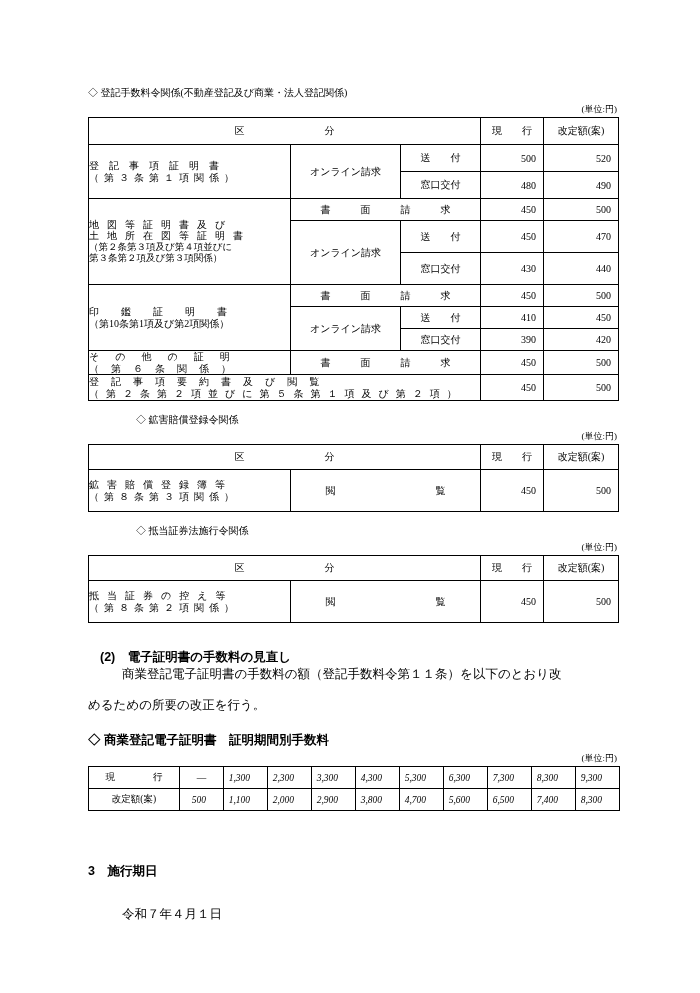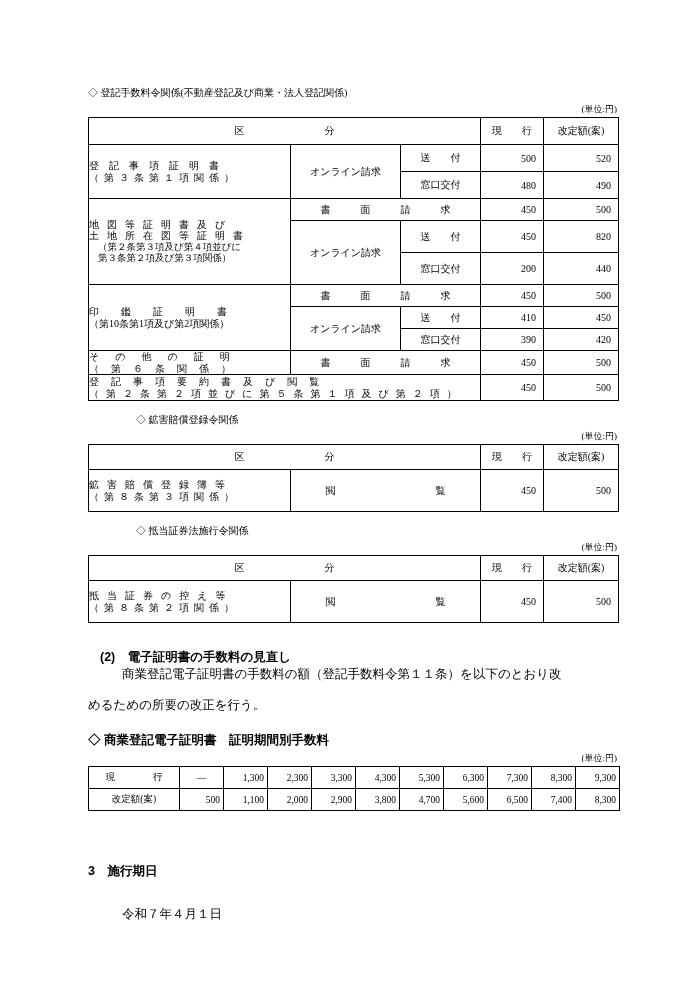--- a/index.html
+++ b/index.html
@@ -7,38 +7,38 @@
        font-family:"Liberation Serif",serif;position:relative;overflow:hidden;}
   .content{position:absolute;left:88px;top:86px;width:530px;}
   .heading{font-size:10px;white-space:nowrap;}
   .unit{font-size:9px;text-align:right;margin:3px 1px 1px 0;}
   table{border-collapse:collapse;table-layout:fixed;width:530px;border-radius:13px;}
   td{border:1px solid #000;font-size:10px;vertical-align:middle;padding:0;overflow:hidden;}
   .ctr{text-align:center;}
   .num{text-align:right;padding-right:7px;}
   .name{}
   .nm{line-height:11.5px;white-space:nowrap;}
-  .sm{font-size:9.5px;margin-left:9px;}
+  .sm{font-size:9.5px;}
   .ls05{letter-spacing:.5em;}
   .ls07{letter-spacing:.7em;}
   .ls08{letter-spacing:.8em;}
   .ls10{letter-spacing:1em;}
   .ls12{letter-spacing:1.2em;}
   .ls16{letter-spacing:1.6em;}
   .ls22{letter-spacing:2.2em;}
   .h2head{margin-top:12px;margin-left:48px;}
   .bold-head{font-family:"Liberation Sans",sans-serif;font-weight:bold;font-size:12.5px;white-space:nowrap;}
   .sec2head{margin-top:26px;margin-left:12px;}
   .para{font-size:12.5px;white-space:nowrap;}
   .para1{margin-left:34px;}
   .para2{margin-top:14px;}
   .sub4{margin-top:18px;}
   .t4{width:531px;}
   .t4 td{font-size:9.5px;height:21px;}
-  .num4{text-align:right;padding-right:3px;}
+  .num4{text-align:right;padding-right:17px;font-style:italic;}
   .sec3{margin-top:52px;}
   .date{font-size:12.5px;margin-top:26px;margin-left:34px;}
 </style>
 </head>
 <body>
 
 <div class="content">
 
   <div class="heading">◇ 登記手数料令関係(不動産登記及び商業・法人登記関係)</div>
   <div class="unit">(単位:円)</div>
@@ -79,25 +79,25 @@
         <div class="nm sm">第３条第２項及び第３項関係）</div>
       </td>
       <td colspan="2" class="ctr">書　　　面　　　請　　　求</td>
       <td class="num">450</td>
       <td class="num">500</td>
     </tr>
     <tr style="height:32px">
       <td rowspan="2" class="ctr">オンライン請求</td>
       <td class="ctr">送　　付</td>
       <td class="num">450</td>
-      <td class="num">820</td>
+      <td class="num">470</td>
     </tr>
     <tr style="height:32px">
       <td class="ctr">窓口交付</td>
-      <td class="num">200</td>
+      <td class="num">430</td>
       <td class="num">440</td>
     </tr>
     <tr style="height:22px">
       <td rowspan="3" class="name">
         <div class="nm ls22">印鑑証明書</div>
         <div class="nm">（第10条第1項及び第2項関係）</div>
       </td>
       <td colspan="2" class="ctr">書　　　面　　　請　　　求</td>
       <td class="num">450</td>
       <td class="num">500</td>

